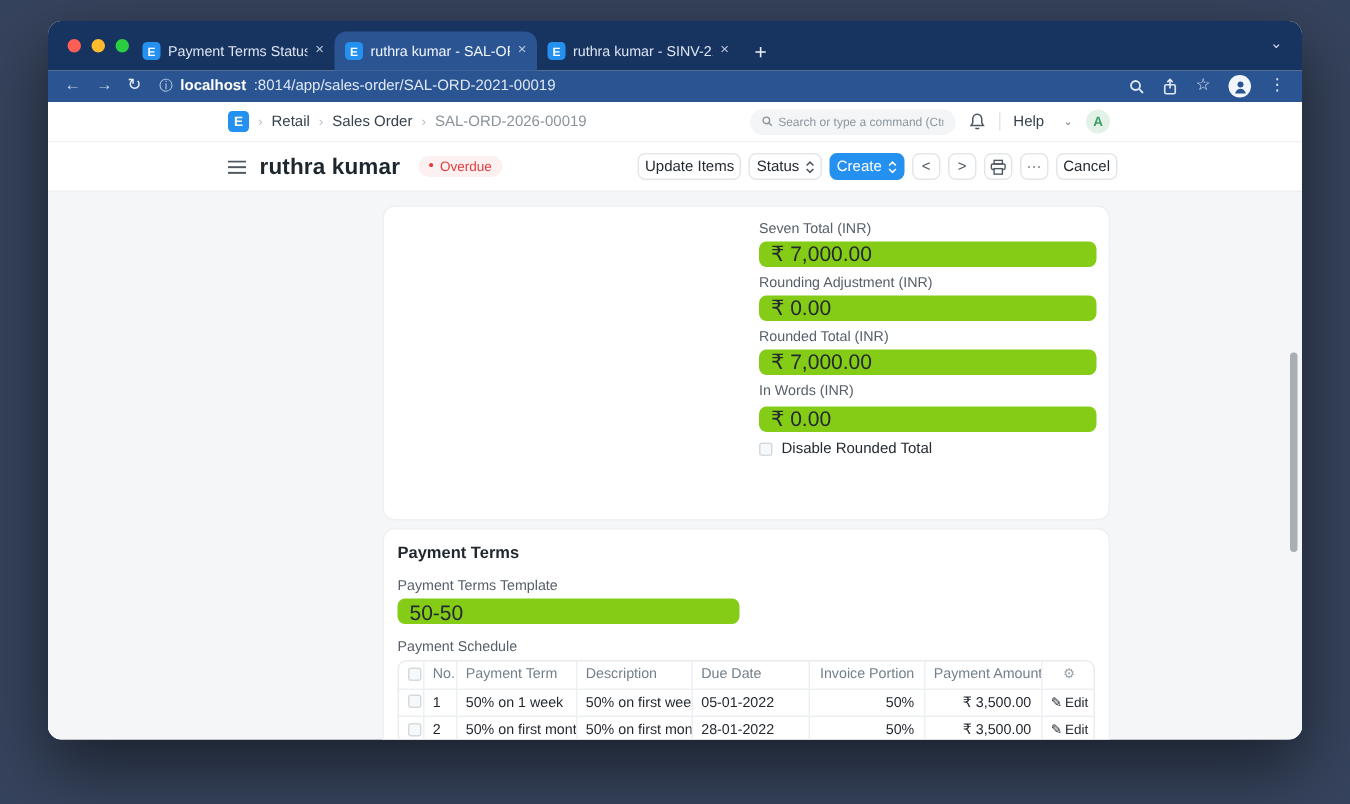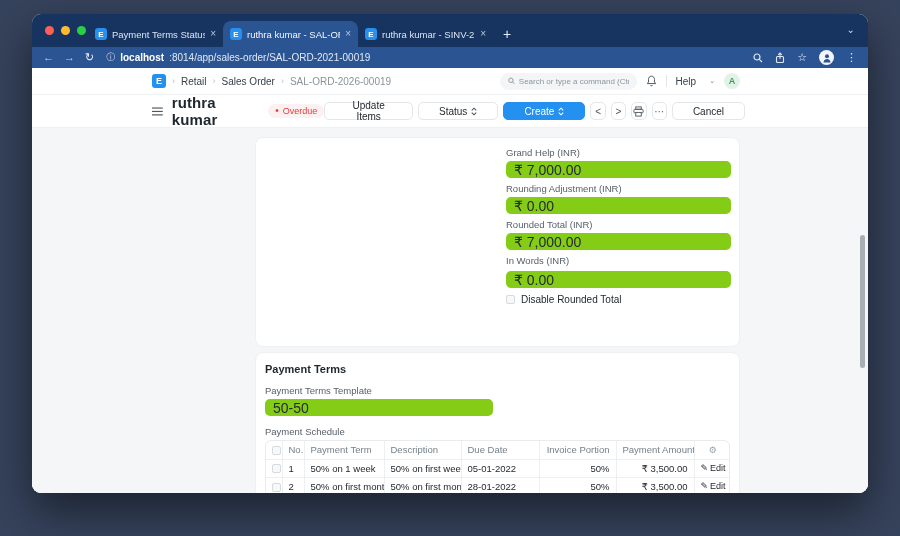--- a/index.html
+++ b/index.html
@@ -68,21 +68,21 @@
     font-size:9px; font-weight:600; display:flex; align-items:center; justify-content:center; }
 
   .pagehead { height:33px; display:flex; align-items:center; padding:0 123px 0 120px;
     border-bottom:1px solid #eef0f2; background:#fff; }
   .burger { margin-right:9px; color:#4f5861; }
   .title { font-size:15px; font-weight:700; color:#1f272e; letter-spacing:.1px; }
   .badge { margin-left:12px; height:14px; padding:0 7px; border-radius:7px; background:#fdf0f0;
     display:flex; align-items:center; gap:4px; font-size:9px; color:#e03e3e; }
   .badge .dot { font-size:10px; line-height:1; }
   .actions { margin-left:auto; display:flex; align-items:center; gap:5px; }
-  .btn { height:18px; padding:0 20px; border-radius:5px; background:#fff; border:1px solid #e3e7ea;
+  .btn { height:18px; padding:0 4px; border-radius:5px; background:#fff; border:1px solid #e3e7ea;
     font-size:10px; font-weight:500; color:#242a30; display:flex; align-items:center; gap:4px;
     font-family:inherit; }
   .btn.icon { width:19px; padding:0; justify-content:center; color:#4f5861; }
   .btn.primary { background:#2490ef; border-color:#2490ef; color:#fff; }
   .selcaret { display:block; }
 
   .pagebody { position:relative; height:365px; background:#f4f6f7; padding:9px 0 0 223px; }
   .card { width:485px; background:#fff; border:1px solid #eef0f2; border-radius:8px; }
   .card.totals { height:210px; position:relative; }
   .fcol { position:absolute; left:250px; top:9px; width:225px; }
@@ -263,21 +263,21 @@
             <span>Cancel</span>
           </button>
         </div>
       </div>
 
       <div class="pagebody">
 
         <div class="card totals">
           <div class="fcol">
             <div class="ffield">
-              <span class="flabel">Grand Help (INR)</span>
+              <span class="flabel">Seven Total (INR)</span>
               <div class="control">₹ 7,000.00</div>
             </div>
             <div class="ffield">
               <span class="flabel">Rounding Adjustment (INR)</span>
               <div class="control">₹ 0.00</div>
             </div>
             <div class="ffield">
               <span class="flabel">Rounded Total (INR)</span>
               <div class="control">₹ 7,000.00</div>
             </div>

